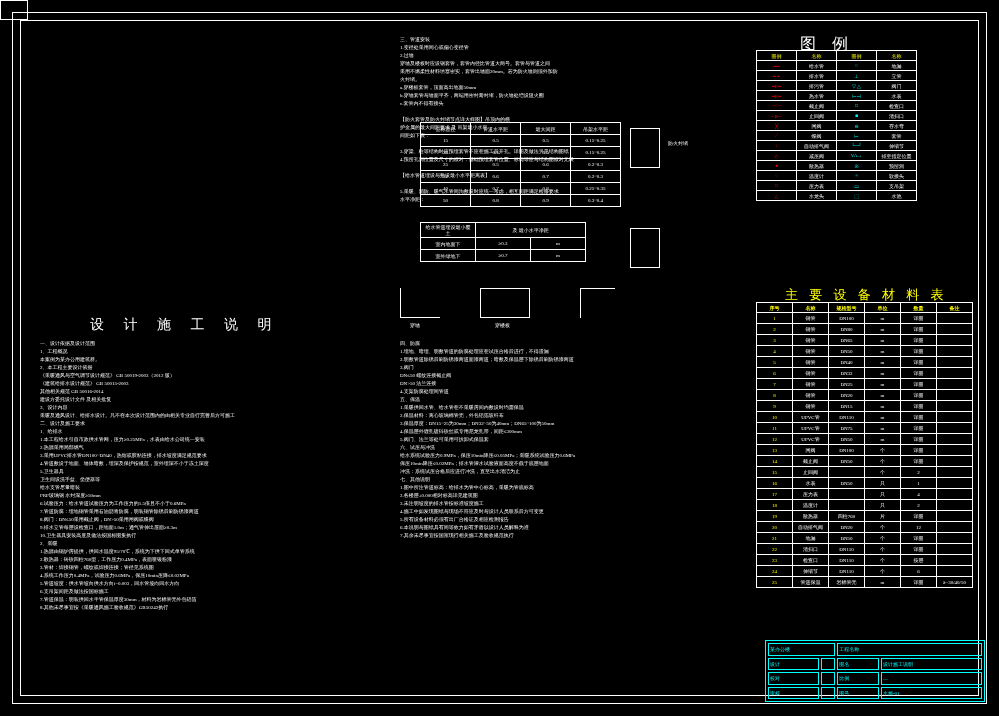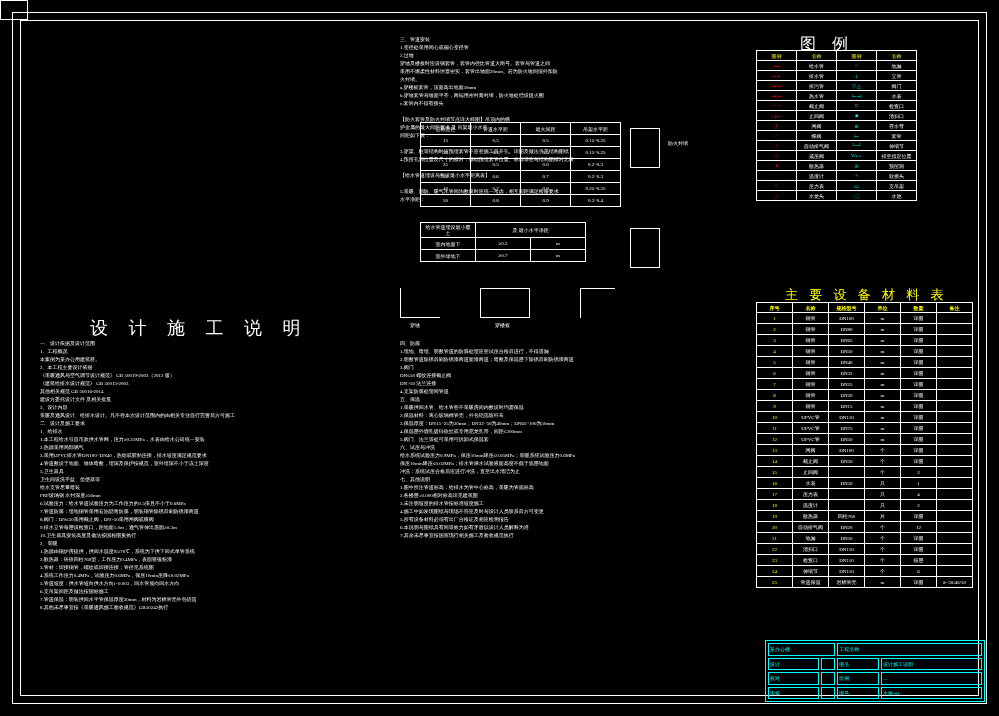--- a/index.html
+++ b/index.html
@@ -1,20 +1,20 @@
 <!DOCTYPE html>
 <html><head>
 <meta charset="utf-8">
 <style>
 *{margin:0;padding:0;box-sizing:border-box}
 body{background:#000;width:999px;height:716px;font-family:SimSun,serif;color:#fff;font-size:6px;overflow:hidden;position:relative}
 .frame{position:absolute;border:1px solid #fff}
 .outer{left:12px;top:12px;width:975px;height:692px}
 .inner{left:20px;top:20px;width:959px;height:676px}
-.title{font-size:18px;letter-spacing:8px;color:#fff}
+.title{font-size:14px;letter-spacing:8px;color:#fff}
 .main-title{position:absolute;left:90px;top:316px}
 .sec-title{position:absolute;left:800px;top:34px;font-size:16px;letter-spacing:6px}
 .mat-title{position:absolute;left:785px;top:286px;font-size:13px;letter-spacing:4px;color:#ff0}
 .txt{position:absolute;color:#fff;font-size:5px;line-height:8px;white-space:pre-line}
 .left-col{left:40px;top:340px;width:320px}
 .mid-top{left:400px;top:36px;width:320px}
 .mid-bot{left:400px;top:340px;width:330px}
 .tbl{position:absolute;border-collapse:collapse;font-size:5px;color:#fff}
 .tbl td,.tbl th{border:1px solid #fff;padding:1px 3px;text-align:center;height:10px}
 .legend{left:756px;top:50px;border:1px solid #fff}

